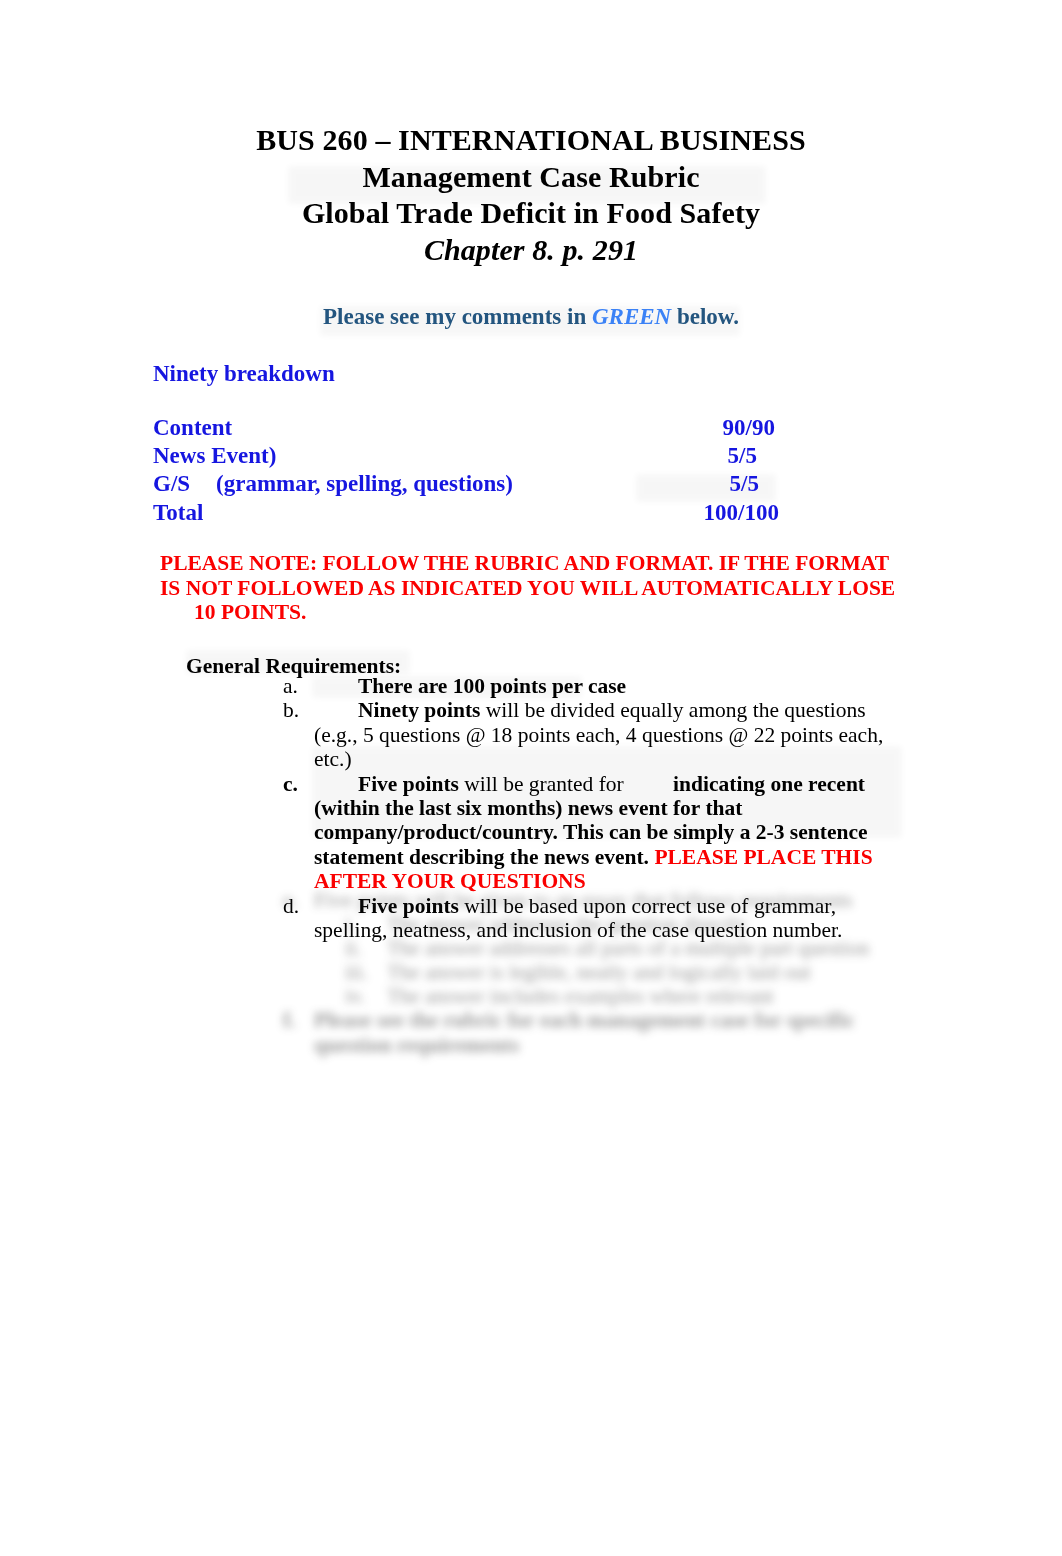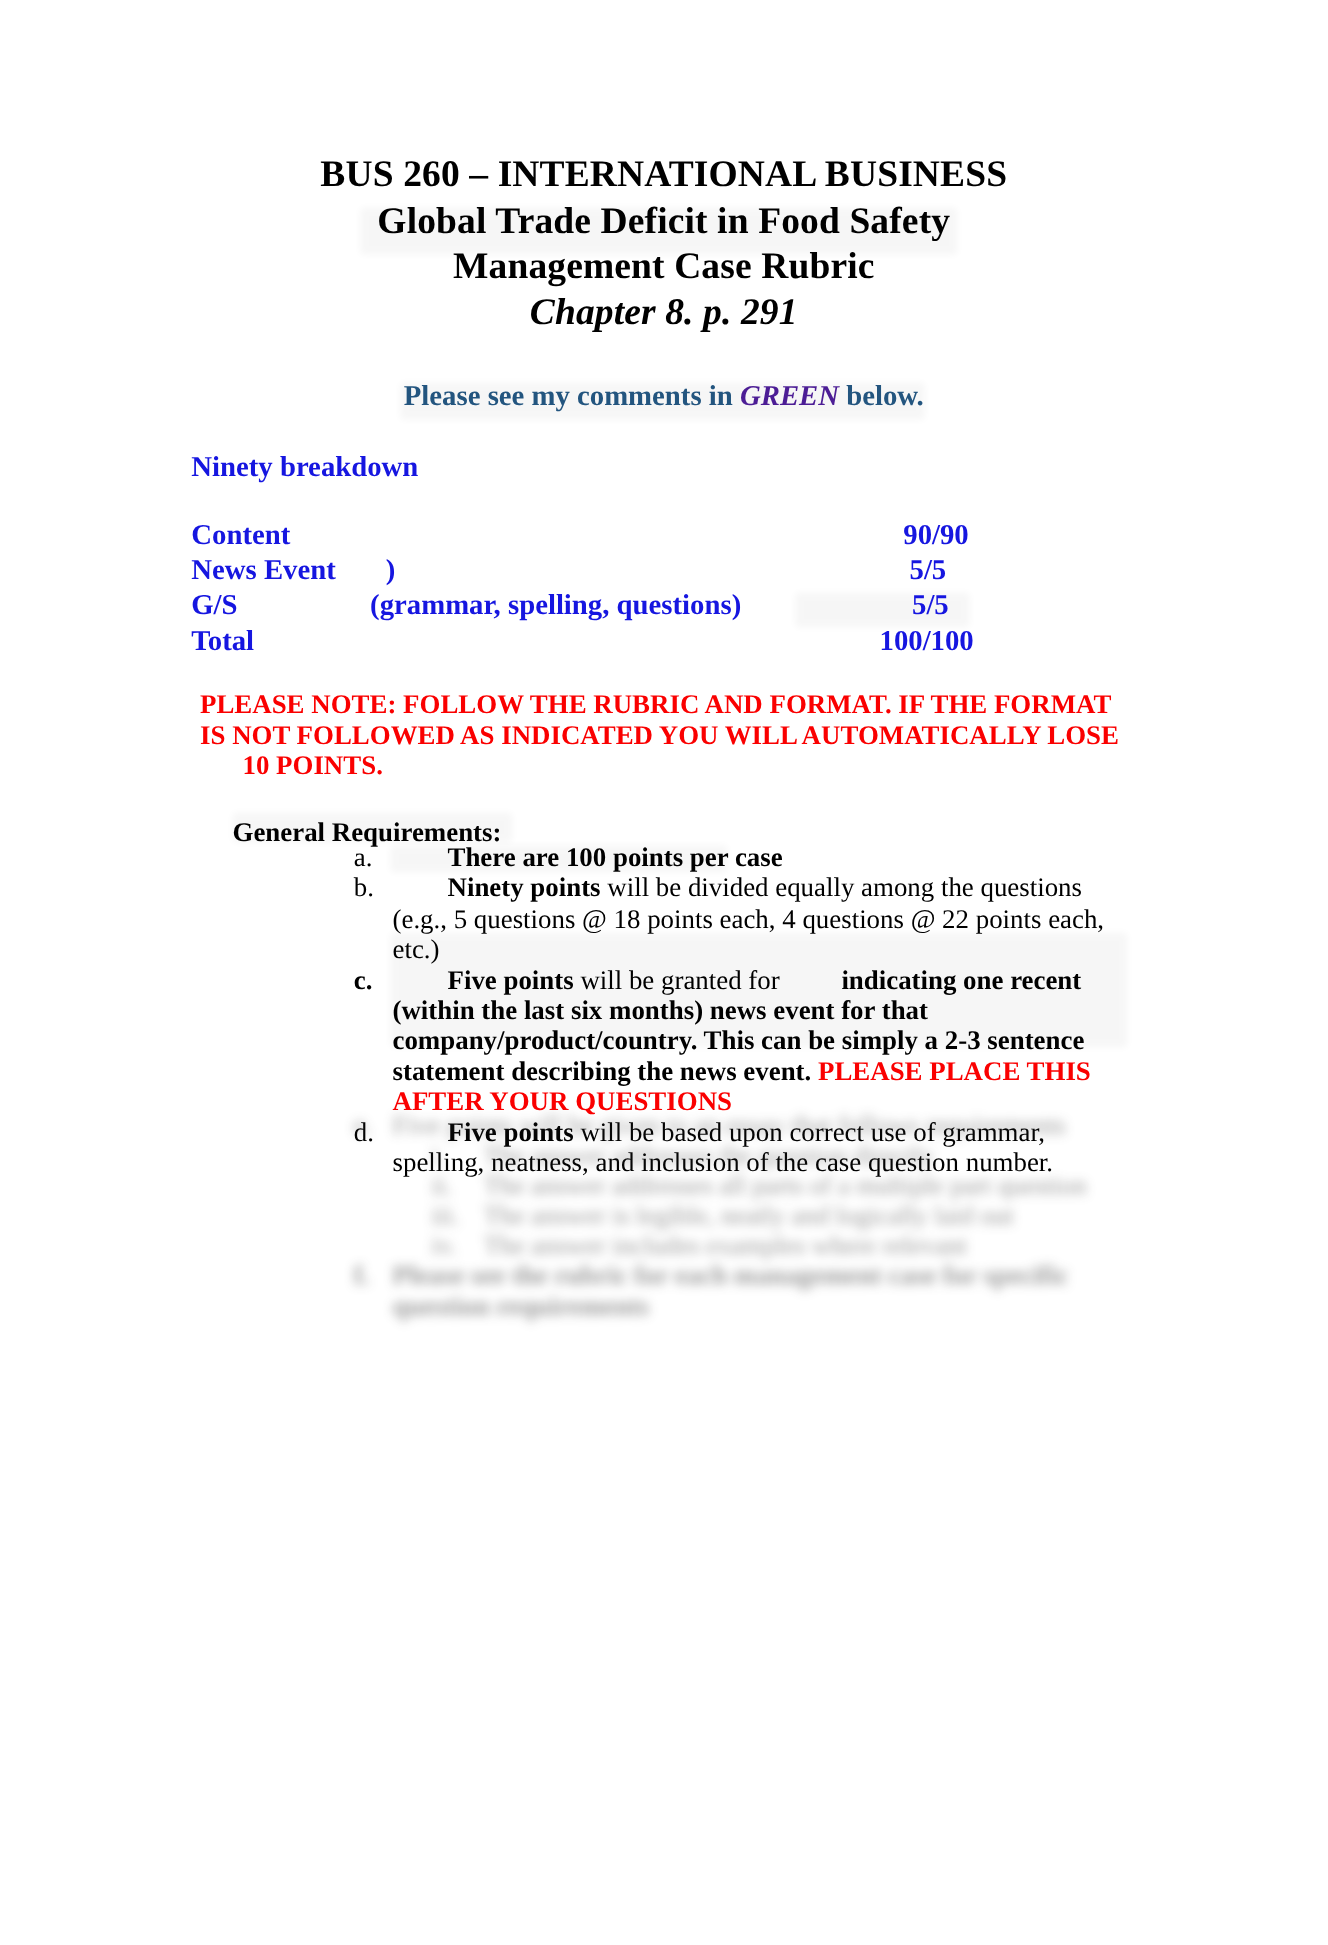--- a/index.html
+++ b/index.html
@@ -51,21 +51,21 @@
     top: 303px;
     width: 1062px;
     text-align: center;
     font-weight: bold;
     font-size: 23px;
     line-height: 28px;
     color: #23557f;
     white-space: nowrap;
   }
   .comment-note .green {
-    color: #4c1d95;
+    color: #3b82f6;
     font-style: italic;
   }
 
   
   .pb-heading {
     position: absolute;
     left: 153px;
     top: 360px;
     font-weight: bold;
     font-size: 23px;
@@ -81,21 +81,20 @@
     width: 632px;
   }
   .pb-row {
     display: flex;
     align-items: baseline;
     font-weight: bold;
     font-size: 23px;
     line-height: 28.2px;
     color: #1616e0;
     white-space: nowrap;
-    gap: 40px;
   }
   .pb-row .pb-label {
     flex: 0 0 auto;
   }
   .pb-row .pb-spacer {
     flex: 1 1 auto;
   }
   .pb-row .pb-score {
     flex: 0 0 auto;
     text-align: right;
@@ -221,22 +220,22 @@
 
   <div class="shade" style="left:288px; top:166px; width:478px; height:38px;"></div>
   <div class="shade" style="left:320px; top:306px; width:420px; height:30px;"></div>
   <div class="shade" style="left:636px; top:474px; width:140px; height:28px;"></div>
   <div class="shade" style="left:186px; top:650px; width:224px; height:24px;"></div>
   <div class="shade" style="left:312px; top:676px; width:270px; height:22px;"></div>
   <div class="shade" style="left:312px; top:746px; width:590px; height:92px;"></div>
 
   <div class="title-block">
     <div class="title-line">BUS 260 – INTERNATIONAL BUSINESS</div>
+    <div class="title-line">Management Case Rubric</div>
     <div class="title-line">Global Trade Deficit in Food Safety</div>
-    <div class="title-line">Management Case Rubric</div>
     <div class="title-line italic">Chapter 8. p. 291</div>
   </div>
 
   <div class="comment-note">
     <span>Please see my comments in </span><span class="green">GREEN</span><span> below.</span>
   </div>
 
   <div class="pb-heading">Ninety breakdown</div>
 
   <div class="pb-table">

